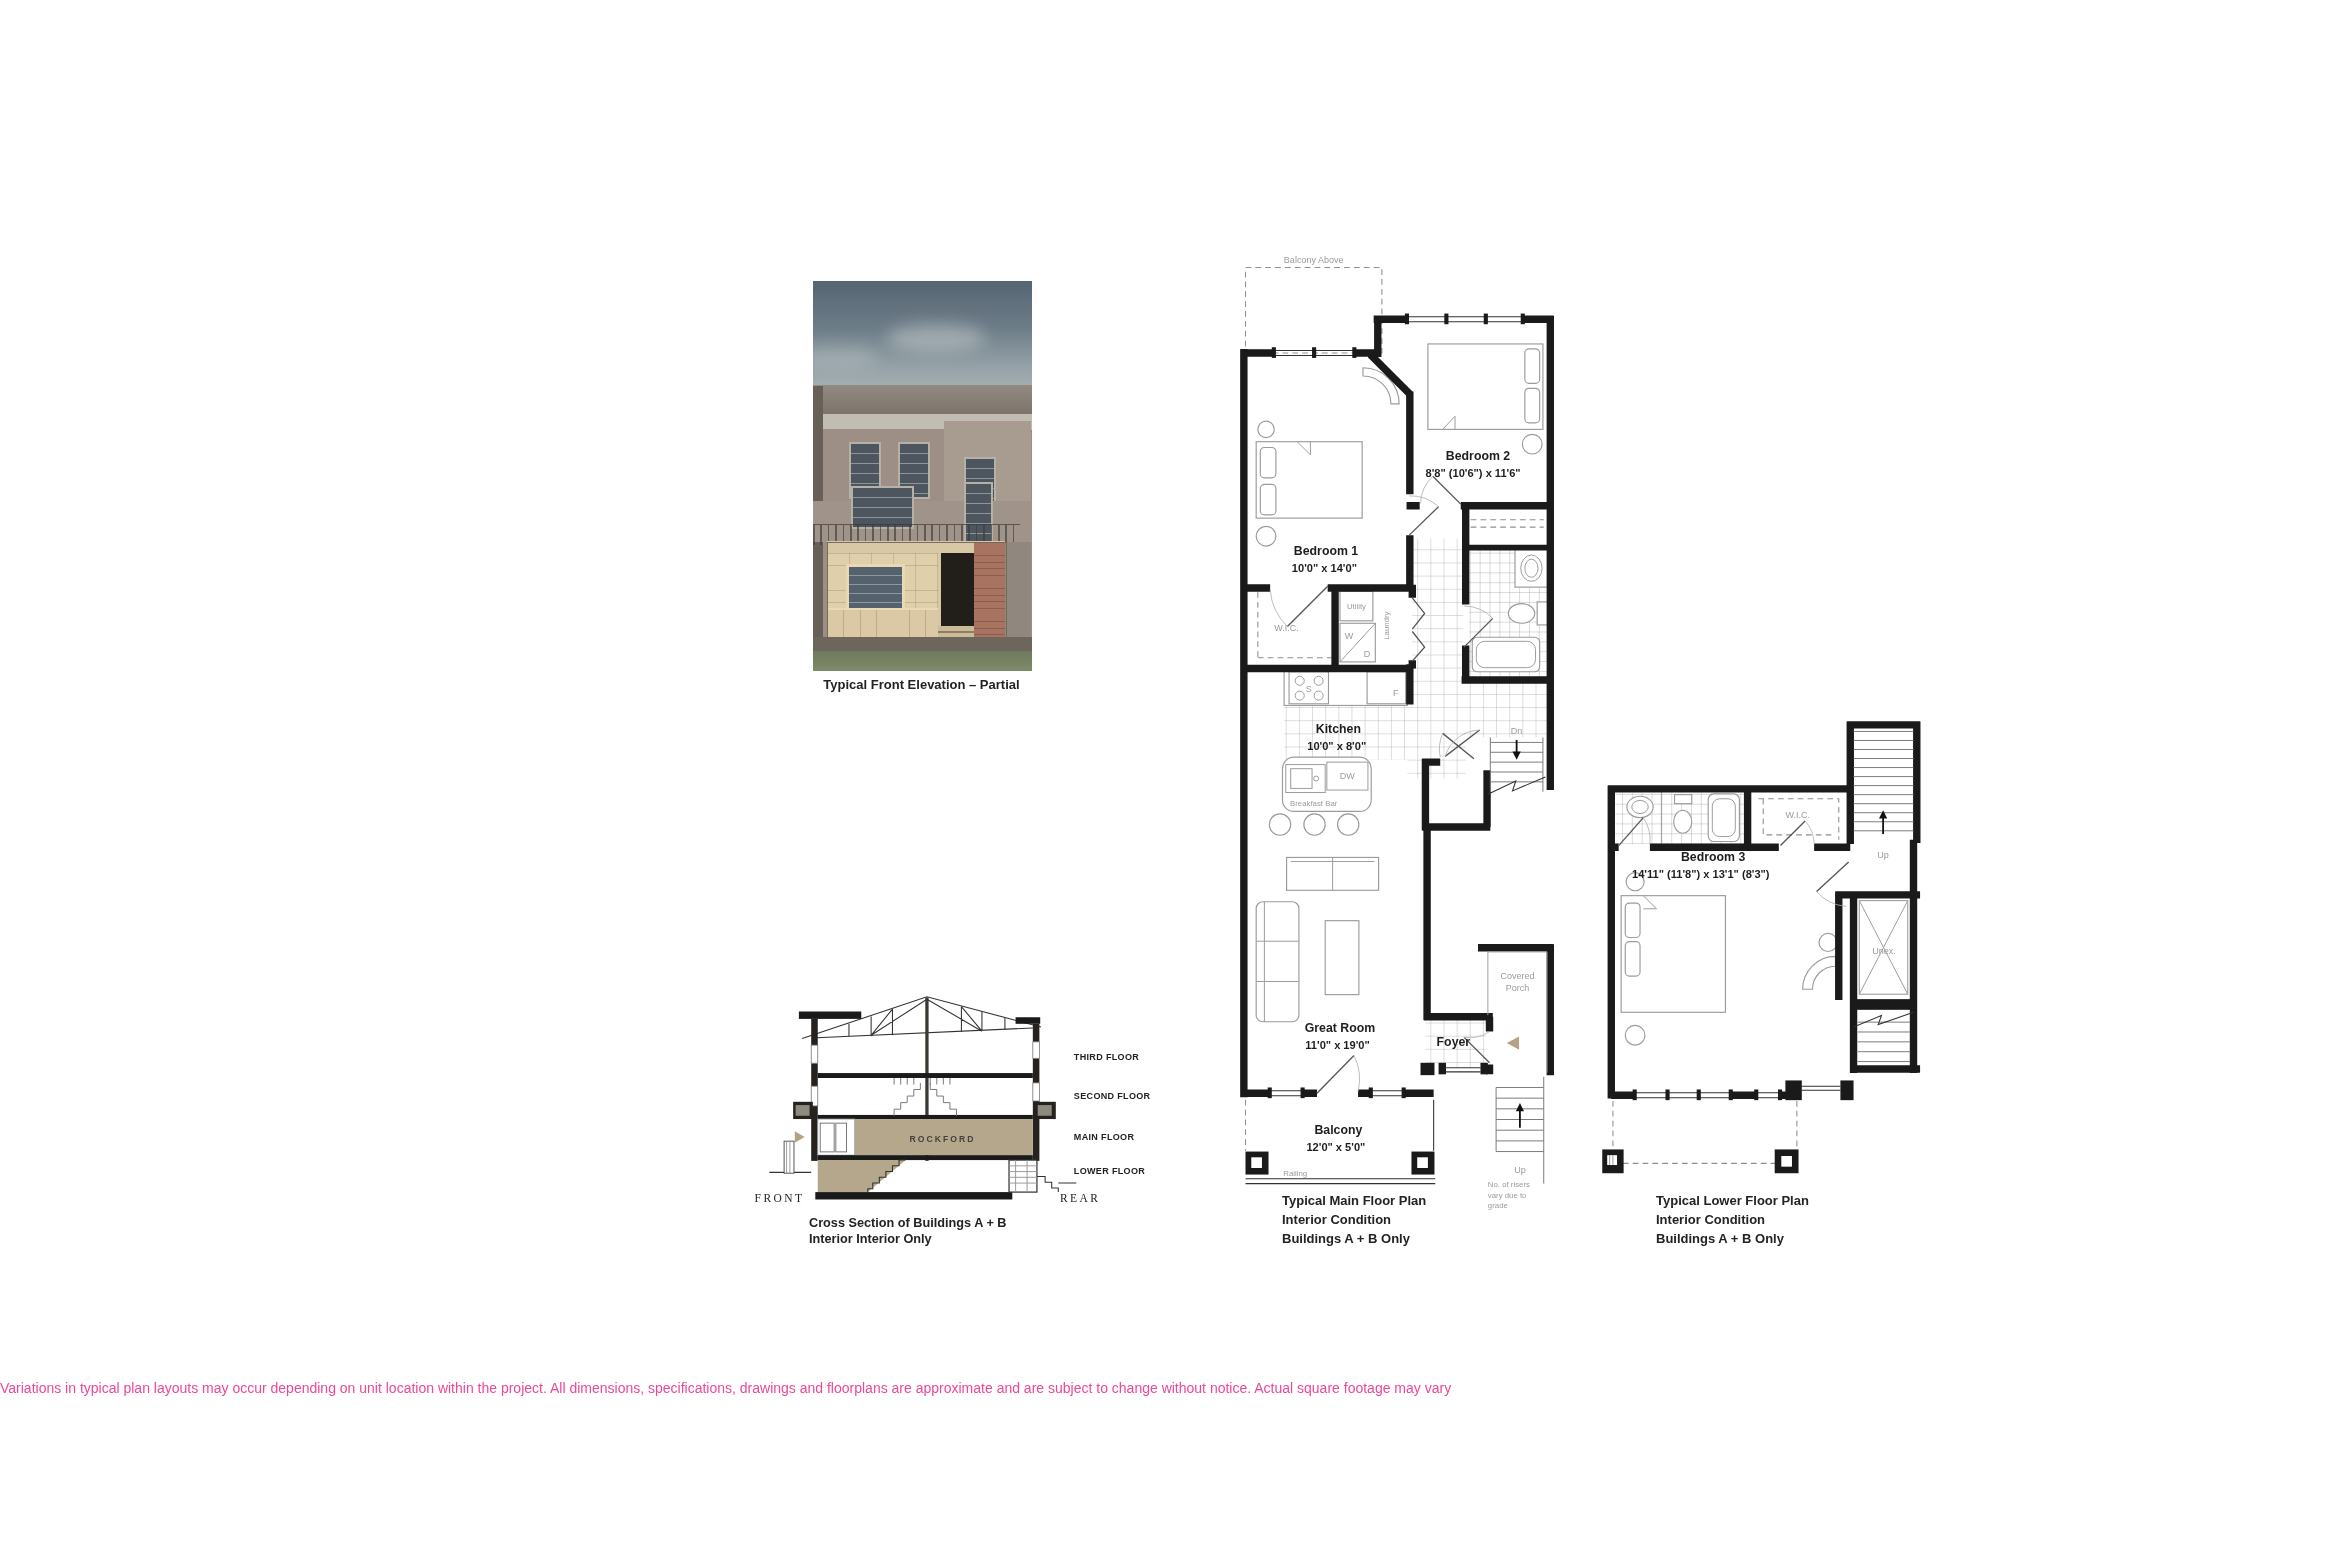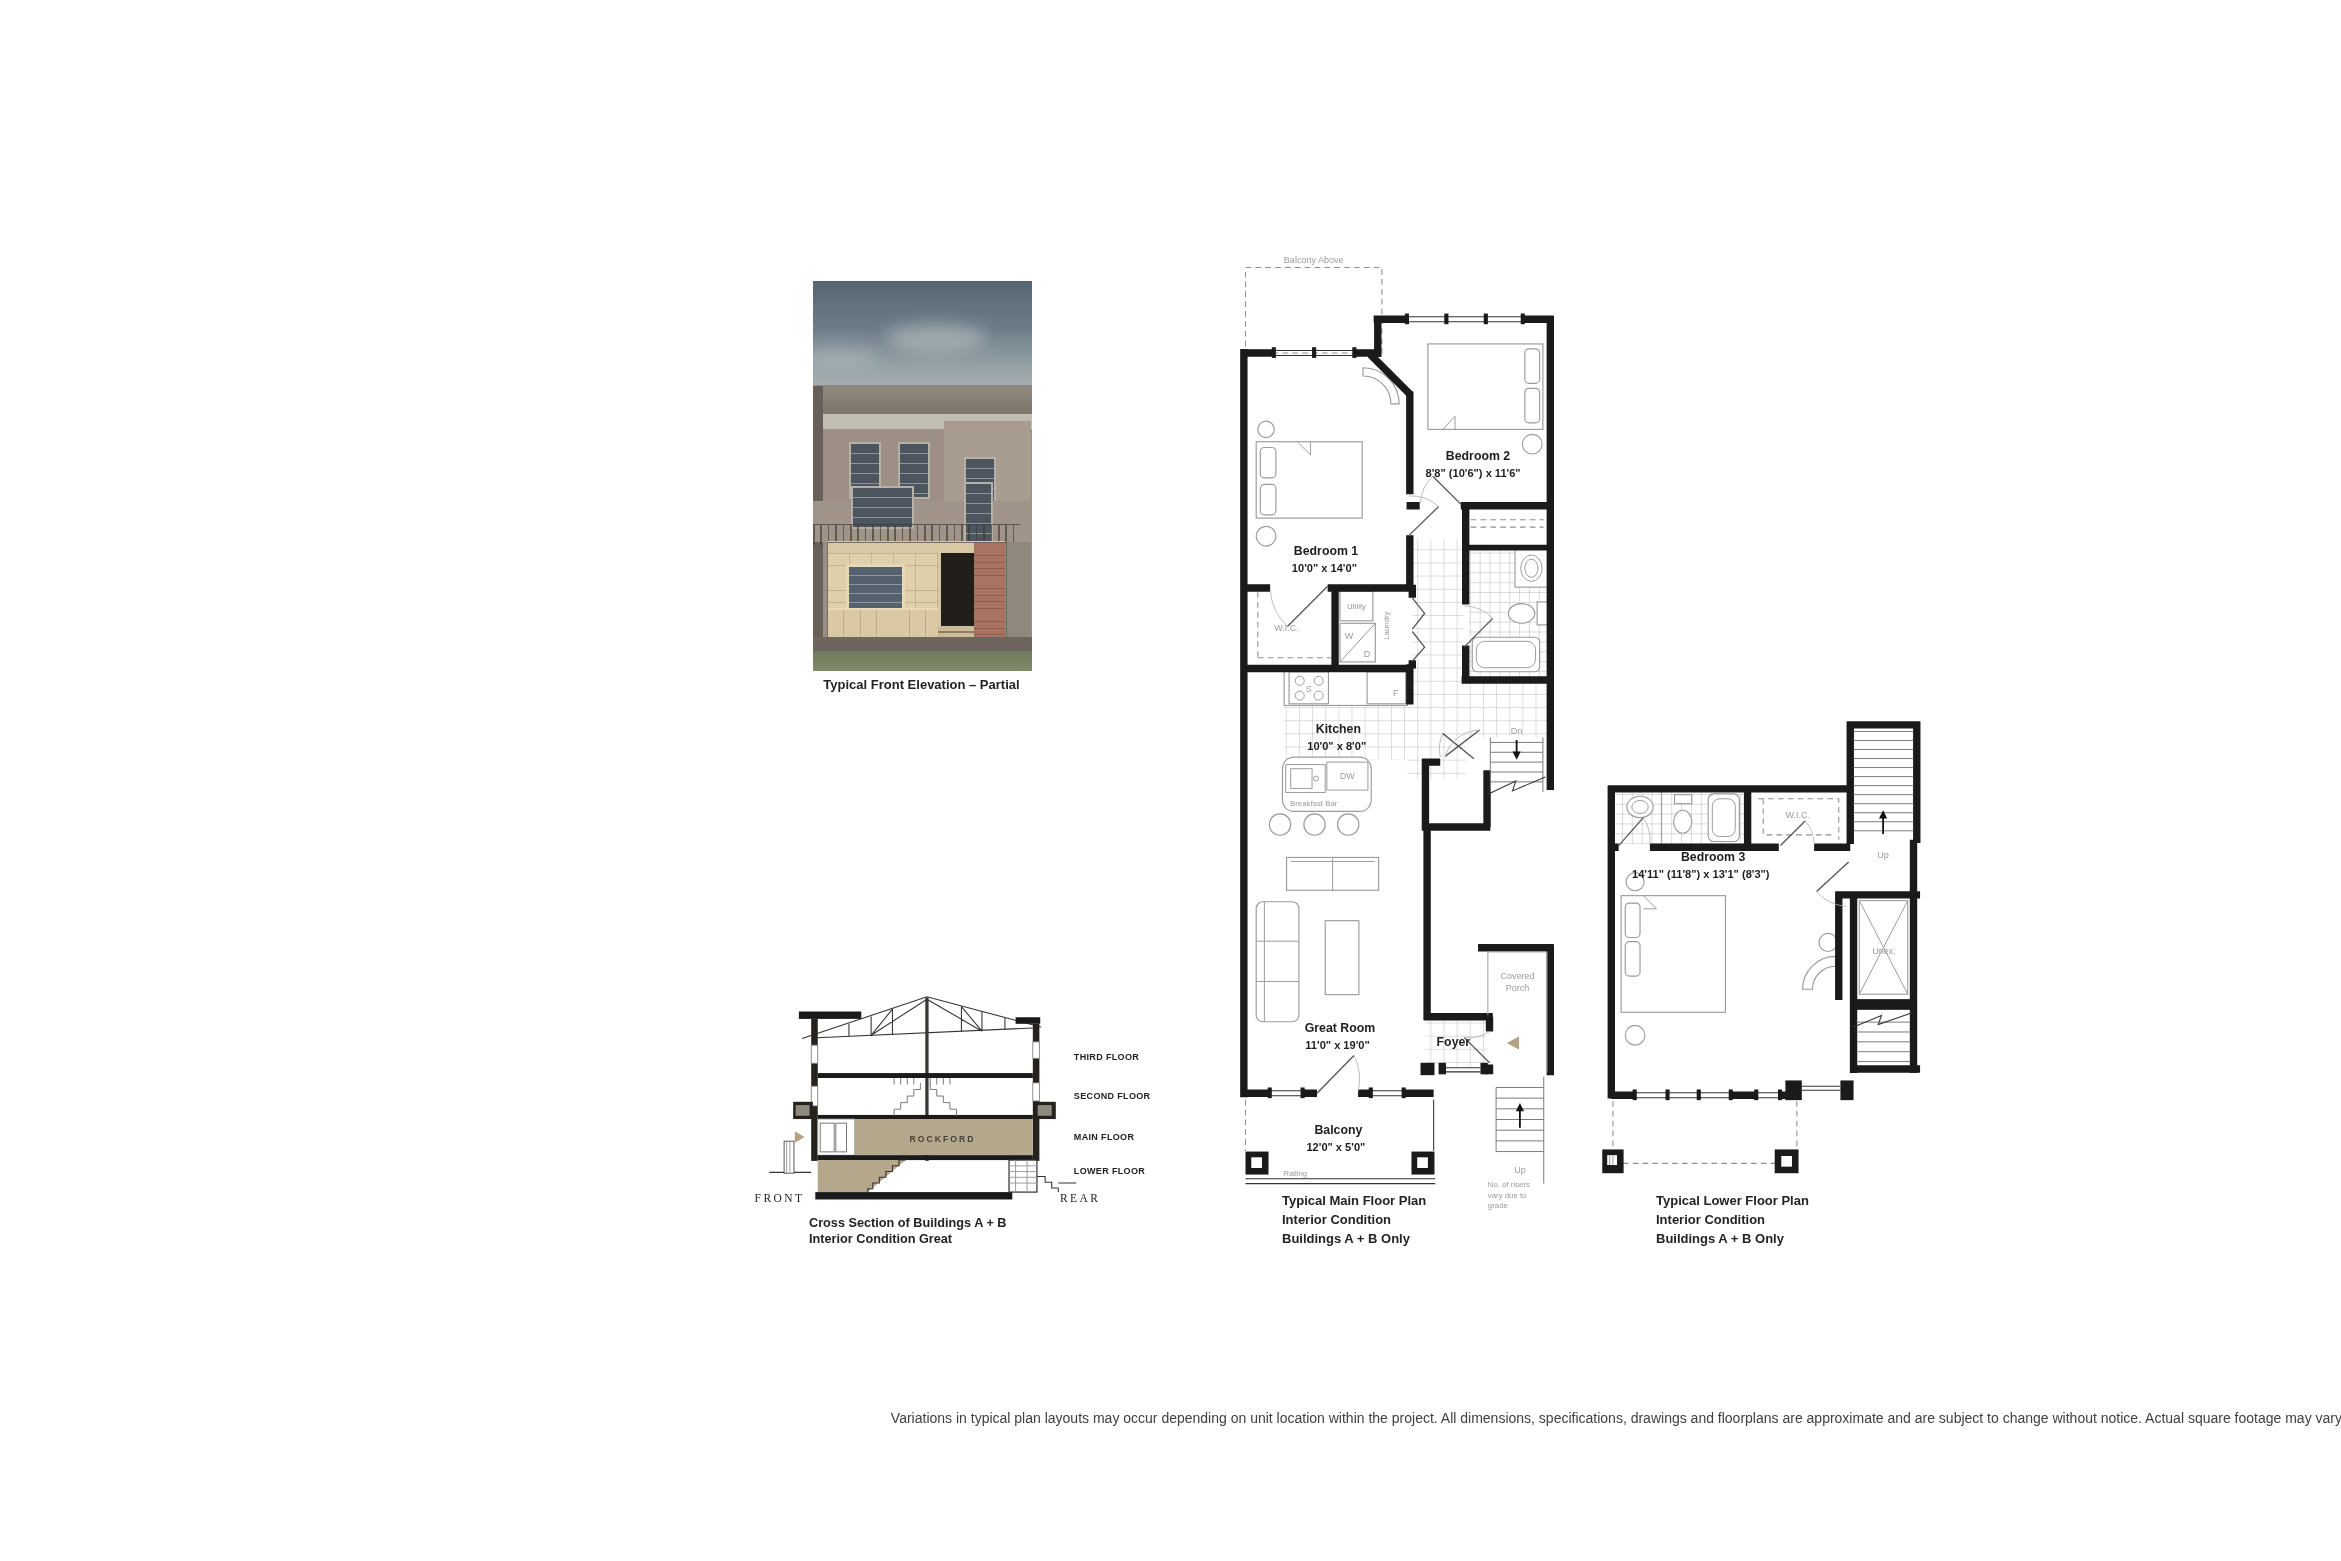--- a/index.html
+++ b/index.html
@@ -35,22 +35,22 @@
   .base{left:0;top:356px;width:219px;height:16.4px;background:#6e665c;}
   .grass{left:0;top:370px;width:219px;height:20px;background:linear-gradient(180deg,#6e7a5c,#7e8b69);}
 
   
   .cap{position:absolute;color:#232323;font-weight:600;}
   .elev-cap{left:796px;top:677px;width:251px;text-align:center;font-size:13px;}
   .cs-cap{left:809px;top:1215px;width:214px;font-size:12.7px;line-height:16px;}
   .plan-cap{font-size:13px;line-height:19px;margin-left:47px;}
   .mp-cap{left:1235px;top:1191px;}
   .lp-cap{left:1609px;top:1191px;}
-  .disclaimer{position:absolute;left:0;top:1408px;width:2342px;text-align:right;
-      color:#404040;font-size:14px;line-height:20px;font-weight:400;}
+  .disclaimer{position:absolute;left:0;top:1378px;width:2342px;text-align:left;
+      color:#ec4899;font-size:14px;line-height:20px;font-weight:400;}
 
   
   svg{position:absolute;overflow:visible;}
   svg text{font-family:"Liberation Sans",sans-serif;}
   .w{fill:none;stroke:#1a1a1a;stroke-width:9;}
   .w7{fill:none;stroke:#1a1a1a;stroke-width:7;}
   .blk{fill:#1a1a1a;}
   .tn{fill:none;stroke:#333;stroke-width:1.3;}
   .fx{fill:#fff;stroke:#9b9b9b;stroke-width:1.4;}
   .fx2{fill:none;stroke:#9b9b9b;stroke-width:1.2;}
@@ -141,21 +141,21 @@
     <text class="rock" x="237" y="190" text-anchor="middle">ROCKFORD</text>
     <text class="fl" x="397" y="90">THIRD FLOOR</text>
     <text class="fl" x="397" y="137">SECOND FLOOR</text>
     <text class="fl" x="397" y="187">MAIN FLOOR</text>
     <text class="fl" x="397" y="229">LOWER FLOOR</text>
     <text class="ser" x="8" y="263">FRONT</text>
     <text class="ser" x="380" y="263">REAR</text>
   </svg>
   <div class="cap cs-cap">
     <div>Cross Section of Buildings A + B</div>
-    <div>Interior Condition Great</div>
+    <div>Interior Interior Only</div>
   </div>
 
   <svg style="left:1233px;top:247px" width="329" height="990" viewBox="0 0 400 1205">
     <defs>
       <pattern id="t16" width="16" height="16" patternUnits="userSpaceOnUse">
           <path d="M16 0H0V16" fill="none" stroke="#b0b0b0" stroke-width="1"></path>
         </pattern>
       <pattern id="t12" width="12" height="12" patternUnits="userSpaceOnUse">
           <path d="M12 0H0V12" fill="none" stroke="#a5a5a5" stroke-width="1"></path>
         </pattern>

